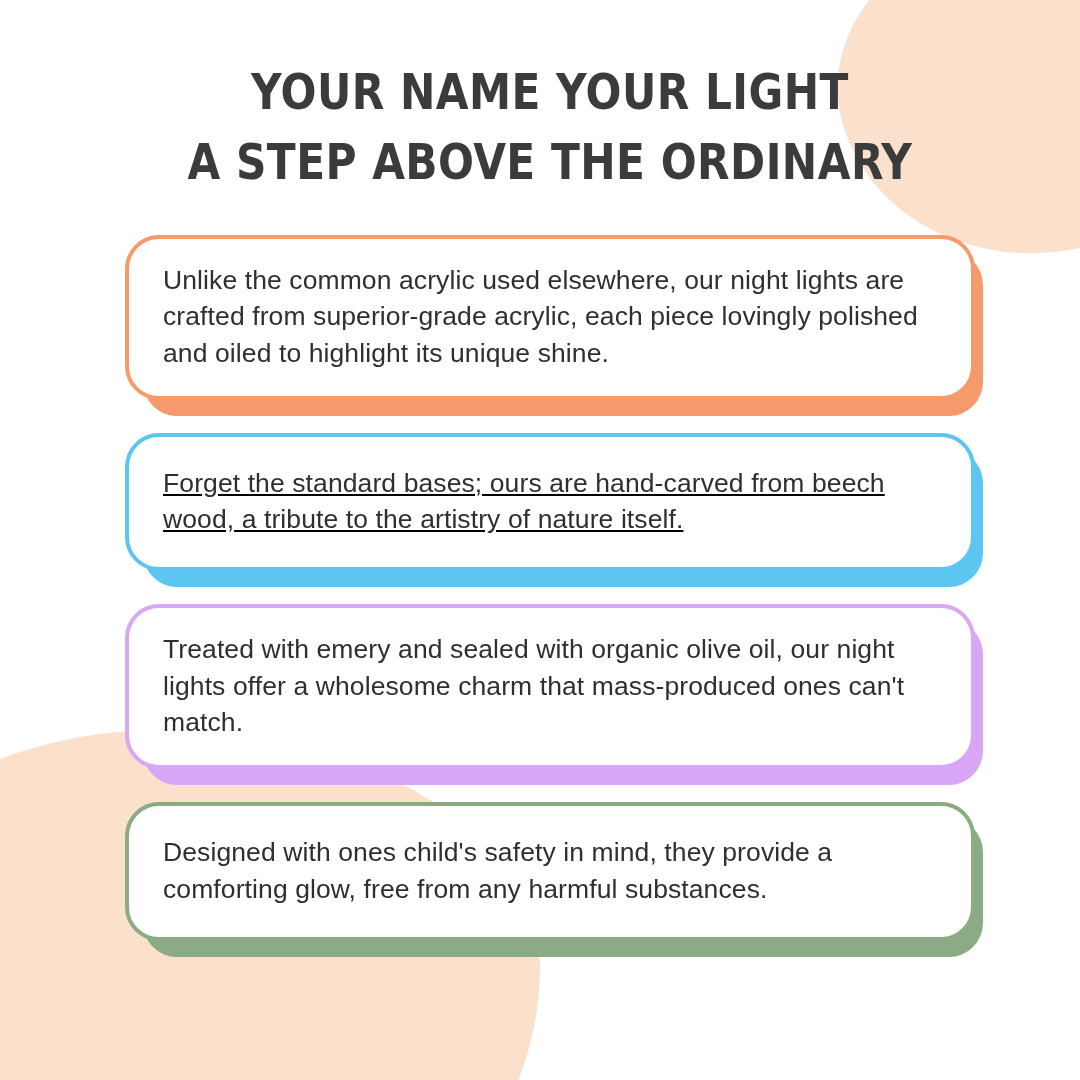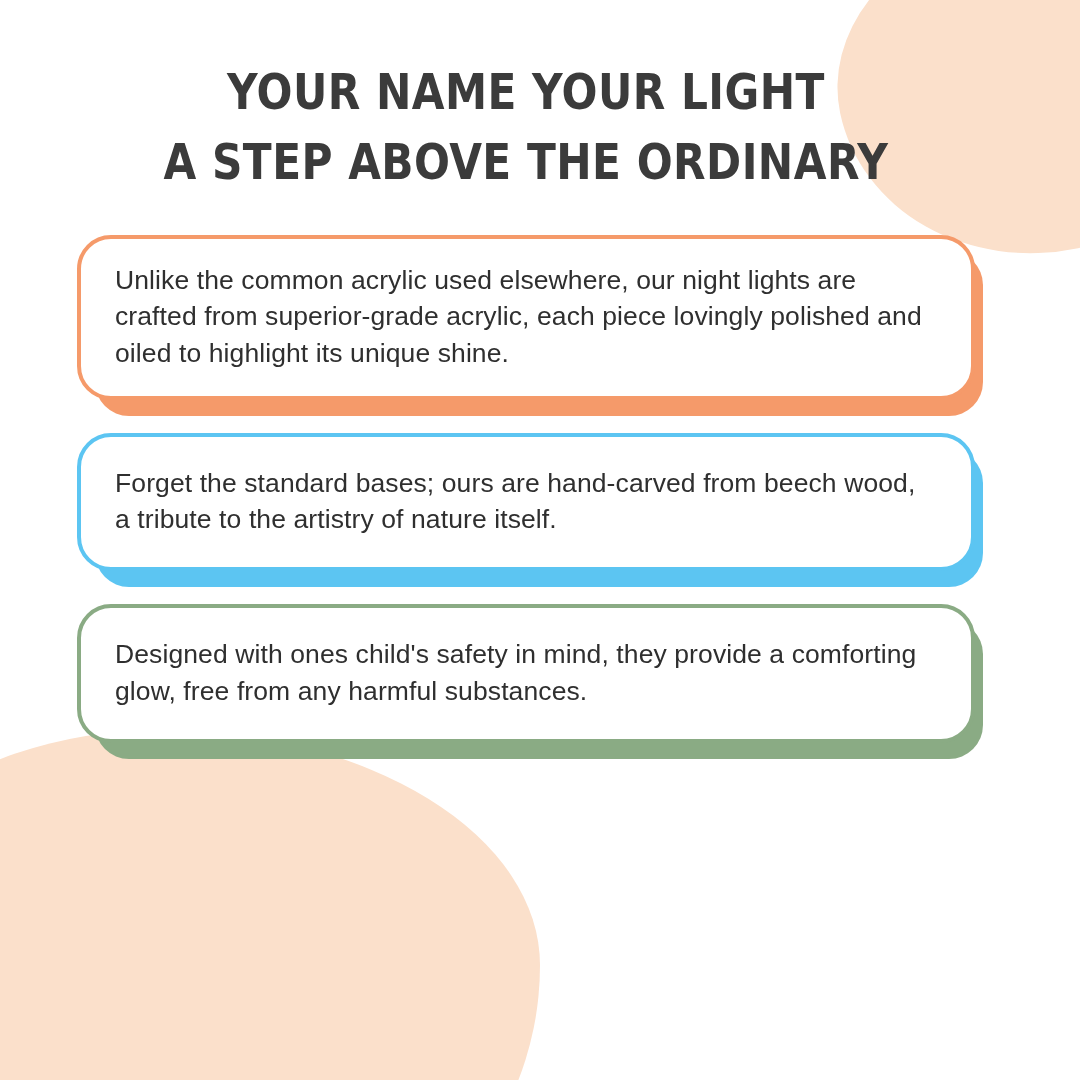--- a/index.html
+++ b/index.html
@@ -49,21 +49,21 @@
     background: #fbe0cb;
     border-radius: 0;
   }
 
   
   .page {
     position: relative;
     z-index: 2;
     width: 1080px;
     height: 1080px;
-    padding: 62px 88px 40px 60px;
+    padding: 62px 88px 40px 108px;
     display: flex;
     flex-direction: column;
   }
 
   .headline {
     text-align: center;
     color: #3b3b3b;
     font-weight: 900;
     letter-spacing: 0.5px;
     line-height: 1.22;
@@ -121,21 +121,21 @@
     font-size: 26.5px;
     line-height: 1.37;
     color: #2f2f2f;
     letter-spacing: 0.1px;
   }
 
   
   .c1 .card { border-color: #f59a6a; }
   .c1 .card-shadow { background: #f59a6a; }
 
-  .c2 .card { border-color: #5cc5f2; }
+  .c2 .card { border-color: #5cc5f2; text-decoration: underline; }
   .c2 .card-shadow { background: #5cc5f2; }
 
   .c3 .card { border-color: #f5c518; }
   .c3 .card-shadow { background: #f5c518; }
 
   .c4 .card { border-color: #d9a6f5; }
   .c4 .card-shadow { background: #d9a6f5; }
 
   .c5 .card { border-color: #8aab84; }
   .c5 .card-shadow { background: #8aab84; }
@@ -167,20 +167,26 @@
     </div>
 
     <div class="card-wrap c2 two-line">
       <div class="card-shadow"></div>
       <div class="card">
         <p>Forget the standard bases; ours are hand-carved from beech wood, a tribute to the artistry of nature itself.</p>
       </div>
     </div>
 
 
+    <div class="card-wrap c4">
+      <div class="card-shadow"></div>
+      <div class="card">
+        <p>Treated with emery and sealed with organic olive oil, our night lights offer a wholesome charm that mass-produced ones can't match.</p>
+      </div>
+    </div>
 
     <div class="card-wrap c5 two-line">
       <div class="card-shadow"></div>
       <div class="card">
         <p>Designed with ones child's safety in mind, they provide a comforting glow, free from any harmful substances.</p>
       </div>
     </div>
 
   </div>
 </div>

